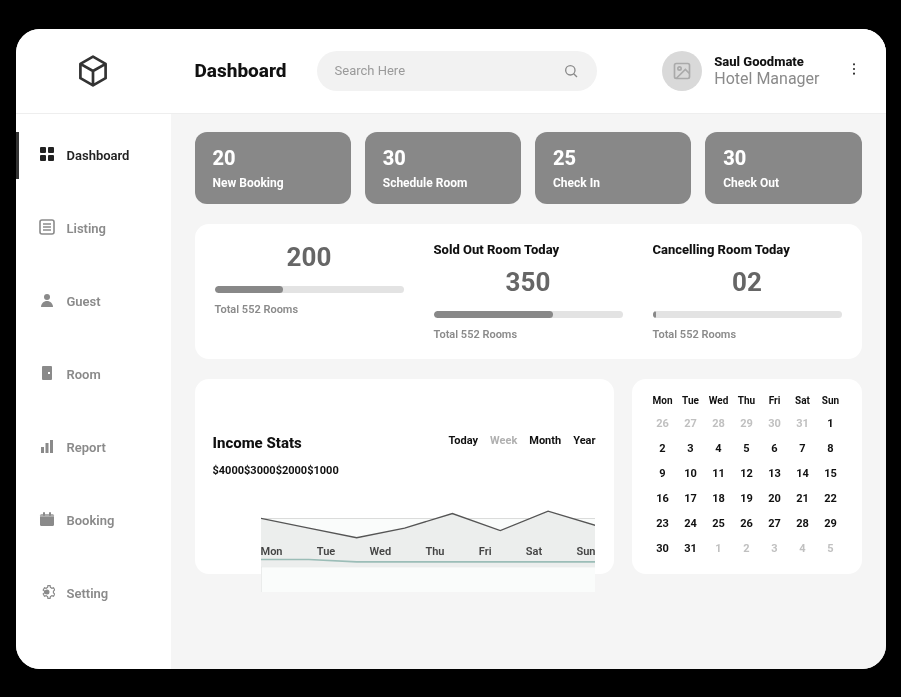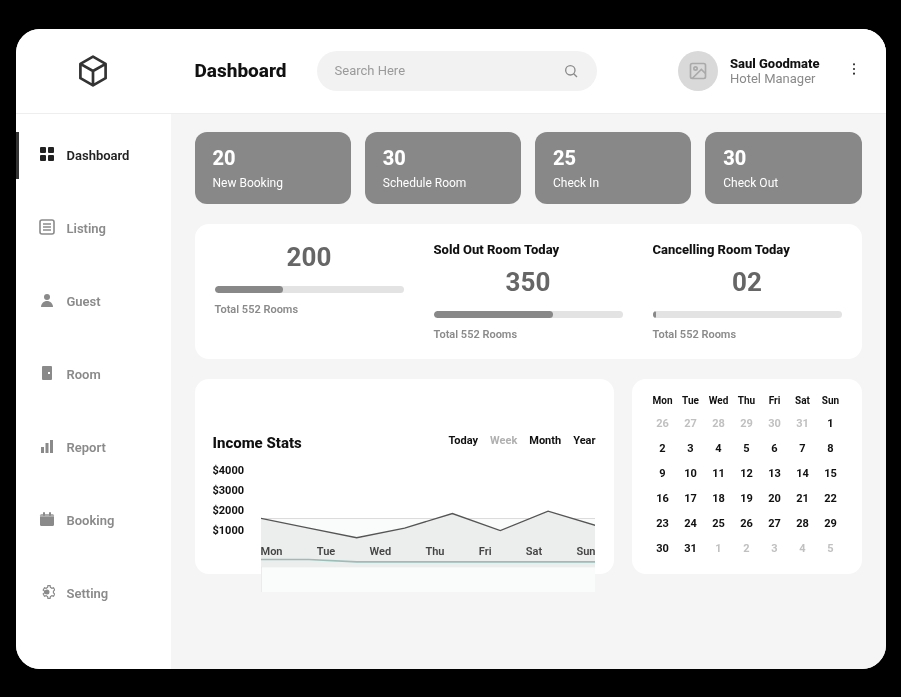--- a/index.html
+++ b/index.html
@@ -15,45 +15,45 @@
 .main { flex: 1; background: #f5f5f5; display: flex; flex-direction: column; }
 .header { height: 85px; background: #fff; display: flex; align-items: center; padding: 0 24px; gap: 20px; border-bottom: 1px solid #eee; }
 .page-title { font-size: 19px; font-weight: 800; color: #111; }
 .search { flex: 1; max-width: 280px; margin-left: 10px; background: #f2f2f2; border-radius: 999px; height: 40px; display: flex; align-items: center; padding: 0 18px; gap: 10px; }
 .search input { border: none; background: transparent; outline: none; flex: 1; font-size: 13px; color: #a21caf; }
 .search input::placeholder { color: #9a9a9a; }
 .search svg { width: 16px; height: 16px; stroke: #8a8a8a; }
 .user { margin-left: auto; display: flex; align-items: center; gap: 12px; }
 .avatar { width: 40px; height: 40px; border-radius: 50%; background: #d9d9d9; display:flex; align-items:center; justify-content:center; color:#aaa; }
 .user-info .uname { font-size: 13px; font-weight: 800; color: #111; }
-.user-info .urole { font-size: 13px; color: #8a8a8a; }
+.user-info .urole { font-size: 16px; color: #8a8a8a; }
 .more { margin-left: 14px; cursor: pointer; }
 .more svg { width: 16px; height: 16px; }
 .content { padding: 18px 24px; display: flex; flex-direction: column; gap: 20px; overflow-y:auto; }
 .stats-row { display: flex; gap: 14px; }
 .stat-card { flex: 1; background: #888; color: #fff; border-radius: 12px; padding: 14px 18px; }
 .stat-card .num { font-size: 20px; font-weight: 800; margin-bottom: 6px; }
-.stat-card .lbl { font-size: 12px; font-weight: 400; }
+.stat-card .lbl { font-size: 12px; font-weight: 700; }
 .rooms-row { background: #fff; border-radius: 14px; padding: 18px 20px; display: flex; gap: 30px; }
 .room-block { flex: 1; }
 .room-block .title { font-size: 13px; font-weight: 800; color: #111; margin-bottom: 10px; }
 .room-block .big { font-size: 26px; font-weight: 700; color: #666; text-align: center; margin-bottom: 14px; }
 .progress { height: 7px; background: #e3e3e3; border-radius: 4px; overflow: hidden; margin-bottom: 10px; }
 .progress .bar { height: 100%; background: #888; border-radius: 4px; }
 .room-block .sub { font-size: 11px; color: #8a8a8a; font-weight: 600; }
 .bottom-row { display: flex; gap: 18px; flex: 1; }
 .panel { background: #fff; border-radius: 14px; padding: 16px 18px; }
 .income { flex: 1; display: flex; flex-direction: column; }
 .income-head { display: flex; align-items: flex-start; margin-bottom: 12px; margin-top: 39px; }
 .income-title { font-size: 15px; font-weight: 800; color: #111; }
 .range { margin-left: auto; display: flex; gap: 12px; font-size: 11px; font-weight: 700; }
 .range span { color: #111; cursor: pointer; }
 .range span.active { color: #b0b0b0; }
 .chart { flex: 1; position: relative; height: 170px; }
-.ylabels { position: absolute; left: 0; top: 0; bottom: 20px; width: 44px; display: flex; flex-direction: column; justify-content: space-between; font-size: 11px; font-weight: 700; color: #111; }
+.ylabels { position: absolute; left: 0; top: 0; bottom: 32px; width: 44px; display: flex; flex-direction: row; justify-content: space-between; font-size: 11px; font-weight: 700; color: #111; }
 .plot { position: absolute; left: 48px; right: 0; top: 6px; bottom: 20px; }
 .xlabels { position: absolute; left: 48px; right: 0; bottom: 0; display: flex; justify-content: space-between; font-size: 11px; font-weight: 600; color: #444; }
 .calendar { width: 230px; }
 .cal-head { display: flex; align-items: center; justify-content: space-between; margin-bottom: 10px; }
 .cal-nav { width: 18px; height: 18px; display: flex; align-items: center; justify-content: center; cursor: pointer; color: #666; }
 .cal-title { font-size: 14px; font-weight: 800; color: #111; }
 .cal-grid { display: grid; grid-template-columns: repeat(7, 1fr); text-align: center; gap: 6px 2px; }
 .cal-grid .dow { font-size: 10px; font-weight: 700; color: #111; margin-bottom: 2px; }
 .cal-grid .day { font-size: 11px; font-weight: 700; color: #111; padding: 3px 0; cursor: pointer; }
 .cal-grid .day.muted { color: #c0c0c0; }

